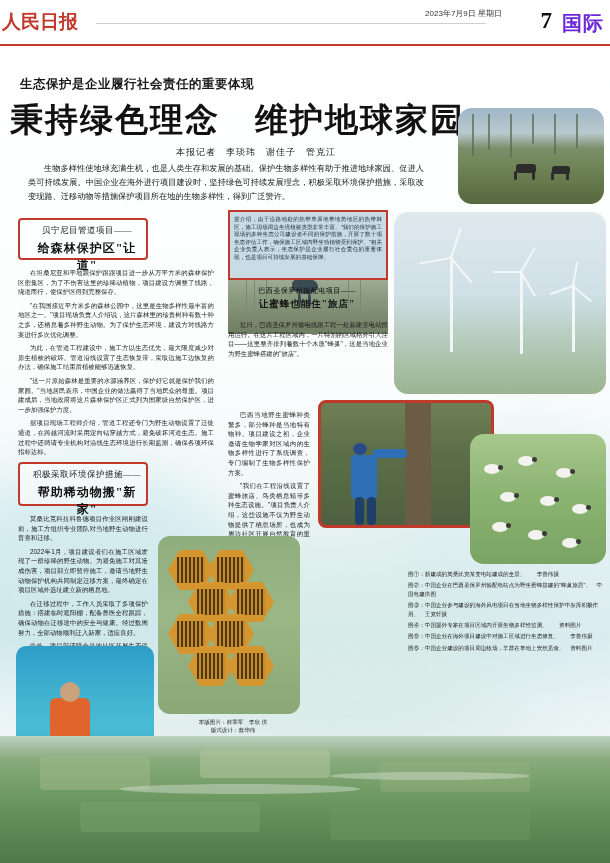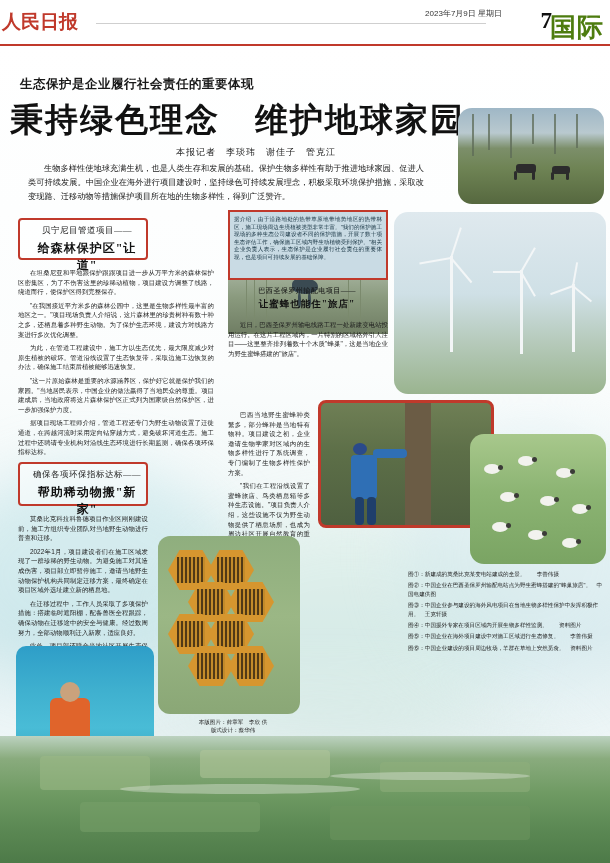--- a/index.html
+++ b/index.html
@@ -45,24 +45,24 @@
     position: absolute;
     right: 58px; top: 8px;
     font-size: 23px;
     font-weight: bold;
     font-family: "Liberation Serif", serif;
     color: #111;
   }
   .masthead-section {
     position: absolute;
     right: 6px; top: 10px;
-    font-size: 26px;
-    font-weight: bold;
-    font-family: "Liberation Serif", serif;
-    color: #4d7c0f;
+    font-size: 20px;
+    font-weight: bold;
+    font-family: "Liberation Serif", serif;
+    color: #6d28d9;
     letter-spacing: 1px;
   }
   .masthead-rule {
     position: absolute;
     left: 96px; top: 23px;
     width: 390px; height: 1px;
     background: #cfcfcf;
   }
 
   
@@ -413,21 +413,21 @@
     <div class="sheep" style="left:86px; top:34px;"></div>
     <div class="sheep" style="left:30px; top:58px;"></div>
     <div class="sheep" style="left:70px; top:62px;"></div>
     <div class="sheep" style="left:102px; top:70px;"></div>
     <div class="sheep" style="left:22px; top:88px;"></div>
     <div class="sheep" style="left:58px; top:96px;"></div>
     <div class="sheep" style="left:92px; top:104px;"></div>
   </div>
 
   <div class="subhead-box" style="left:18px; top:416px; width:130px; height:44px;">
-    <div class="l1">确保各项环保指标达标——</div>
+    <div class="l1">积极采取环境保护措施——</div>
     <div class="l2">帮助稀动物搬"新家"</div>
   </div>
 
   <div class="col" style="left:18px; top:468px; width:130px; height:130px;">
     <p>莫桑比克科拉科鲁德项目作业区刚刚建设前，施工方组织专业团队对当地野生动物进行普查和迁移。</p>
     <p>2022年1月，项目建设者们在施工区域发现了一群珍稀的野生动物。为避免施工对其造成伤害，项目部立即暂停施工，邀请当地野生动物保护机构共同制定迁移方案，最终确定在项目区域外选址建立新的栖息地。</p>
     <p>在迁移过程中，工作人员采取了多项保护措施：搭建临时遮阳棚，配备兽医全程跟踪，确保动物在迁移途中的安全与健康。经过数周努力，全部动物顺利迁入新家，适应良好。</p>
     <p>此外，项目部还联合当地社区开展生态保护宣传教育活动，累计培训当地员工数百人次。"中国企业不仅带来了工程，也带来了绿色发展理念。"当地环保部门官员表示。</p>
   </div>
 

